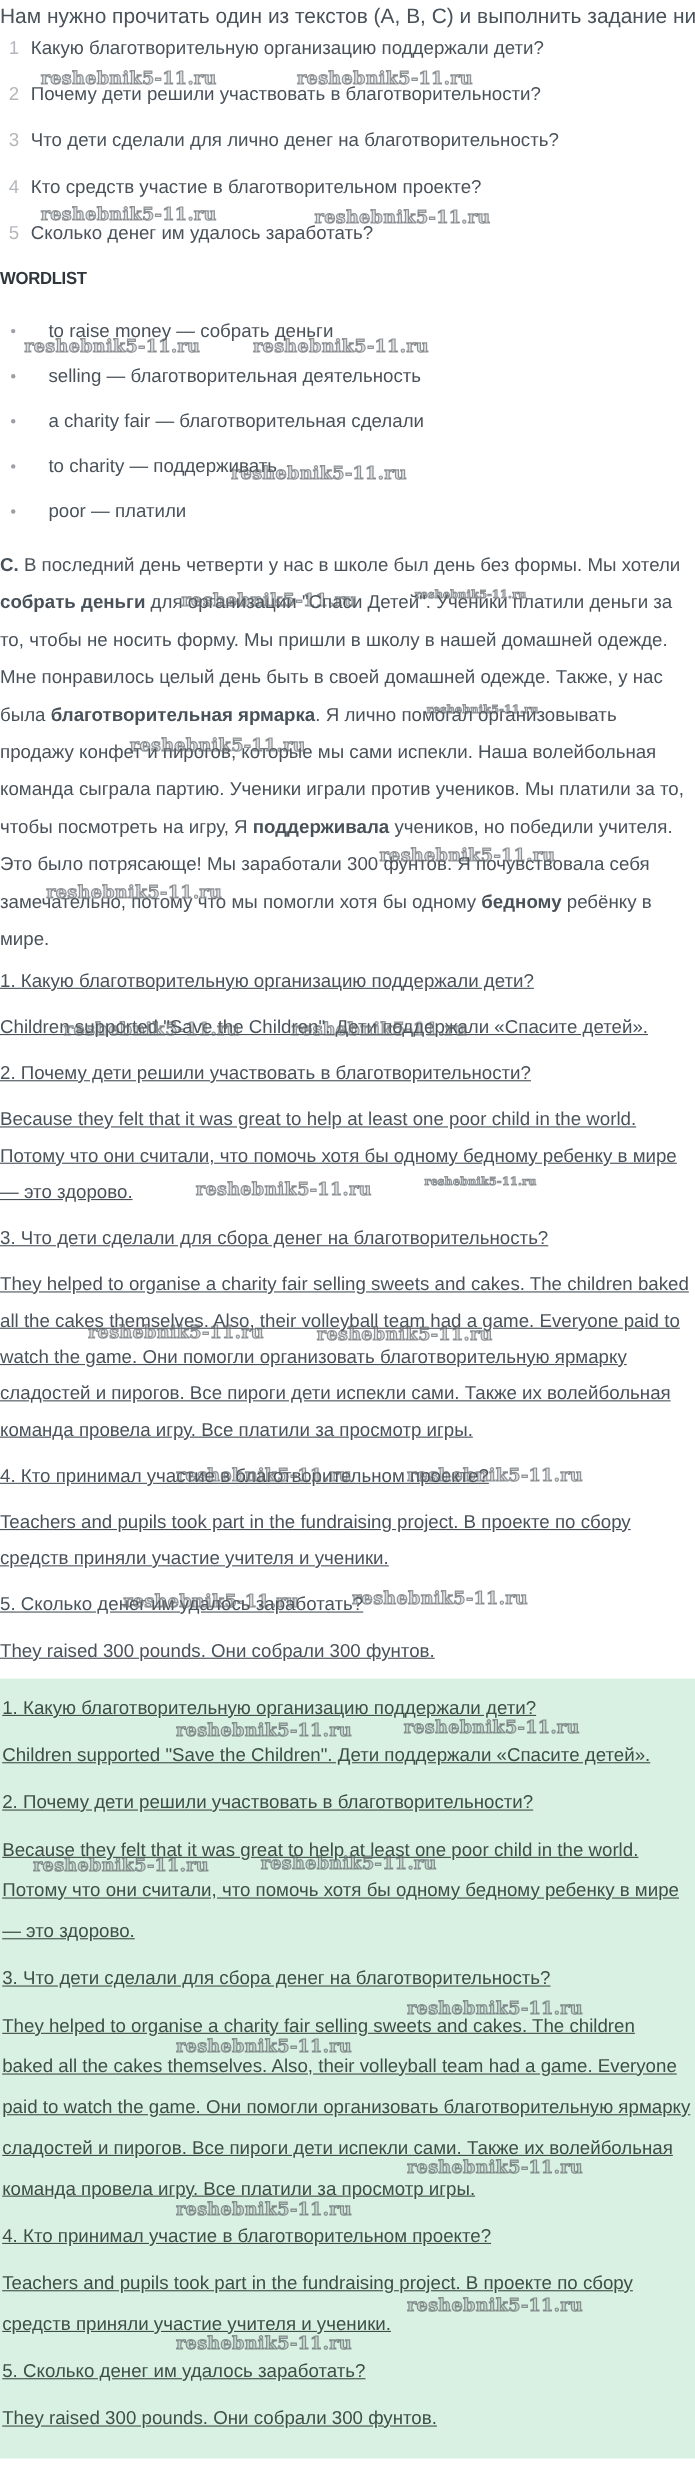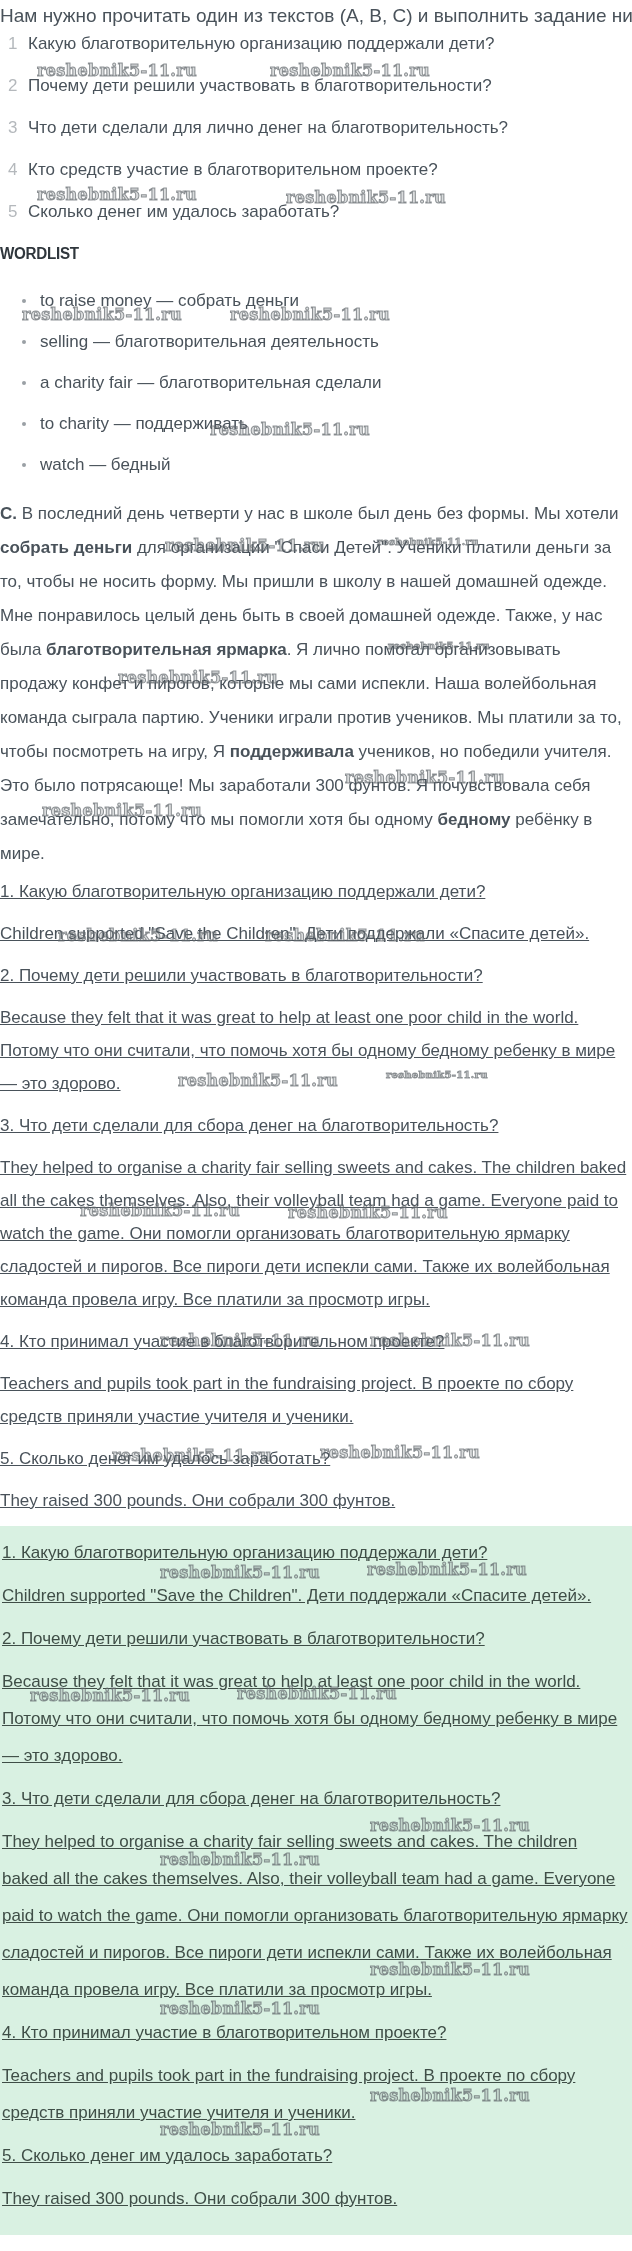--- a/index.html
+++ b/index.html
@@ -17,21 +17,21 @@
     background:#fff;
     color:var(--text);
     font-family:"Liberation Sans",sans-serif;
   }
   .intro{margin:0;padding-top:5px;font-size:19px;line-height:22px;white-space:nowrap;}
   ol.questions{margin:8px 0 0;padding:0;list-style:none;}
   ol.questions li{display:flex;padding-left:8px;font-size:17px;line-height:18px;margin-bottom:24px;}
   ol.questions .qnum{width:10px;margin-right:10px;color:var(--num);flex-shrink:0;}
   .wordlist-heading{margin:16px 0 0;font-size:16px;line-height:17px;font-weight:700;color:var(--heading);letter-spacing:-0.3px;transform:scaleX(.95);transform-origin:left;}
   ul.wordlist{margin:30px 0 0;padding:0;list-style:none;}
-  ul.wordlist li{display:flex;padding-left:22px;font-size:17px;line-height:17px;margin-bottom:24px;}
+  ul.wordlist li{display:flex;padding-left:10px;font-size:17px;line-height:17px;margin-bottom:24px;gap:16px;}
   ul.wordlist .dot{width:4px;height:4px;border-radius:50%;background:#9aa0a5;margin:7px 14px 0 0;flex-shrink:0;}
   .text-c{margin:16px 0 0;font-size:17px;line-height:34px;}
   .text-c b{font-weight:700;}
   .qa{margin-top:4px;}
   .qa p{margin:0 0 9px;font-size:17px;line-height:33px;text-decoration:underline;}
   .green{
     margin-top:6px;
     background:var(--green-bg);
     color:var(--green-text);
     padding:8px 4px 12px 2px;
@@ -94,21 +94,21 @@
     <li>
       <span class="dot"></span>
       <span>a charity fair — благотворительная сделали</span>
     </li>
     <li>
       <span class="dot"></span>
       <span>to charity — поддерживать</span>
     </li>
     <li>
       <span class="dot"></span>
-      <span>watch — бедный</span>
+      <span>poor — платили</span>
     </li>
   </ul>
 
   <p class="text-c" id="text-c"><b>C.</b><span> В последний день четверти у нас в школе был день без формы. Мы хотели </span><b>собрать деньги</b><span> для организации "Спаси Детей". Ученики платили деньги за то, чтобы не носить форму. Мы пришли в школу в нашей домашней одежде. Мне понравилось целый день быть в своей домашней одежде. Также, у нас была </span><b>благотворительная ярмарка</b><span>. Я лично помогал организовывать продажу конфет и пирогов, которые мы сами испекли. Наша волейбольная команда сыграла партию. Ученики играли против учеников. Мы платили за то, чтобы посмотреть на игру, Я </span><b>поддерживала</b><span> учеников, но победили учителя. Это было потрясающе! Мы заработали 300 фунтов. Я почувствовала себя замечательно, потому что мы помогли хотя бы одному </span><b>бедному</b><span> ребёнку в мире.</span></p>
 
   <div class="qa">
     <p>1. Какую благотворительную организацию поддержали дети?</p>
     <p>Children supported "Save the Children". Дети поддержали «Спасите детей».</p>
     <p>2. Почему дети решили участвовать в благотворительности?</p>
     <p>Because they felt that it was great to help at least one poor child in the world. Потому что они считали, что помочь хотя бы одному бедному ребенку в мире — это здорово.</p>

